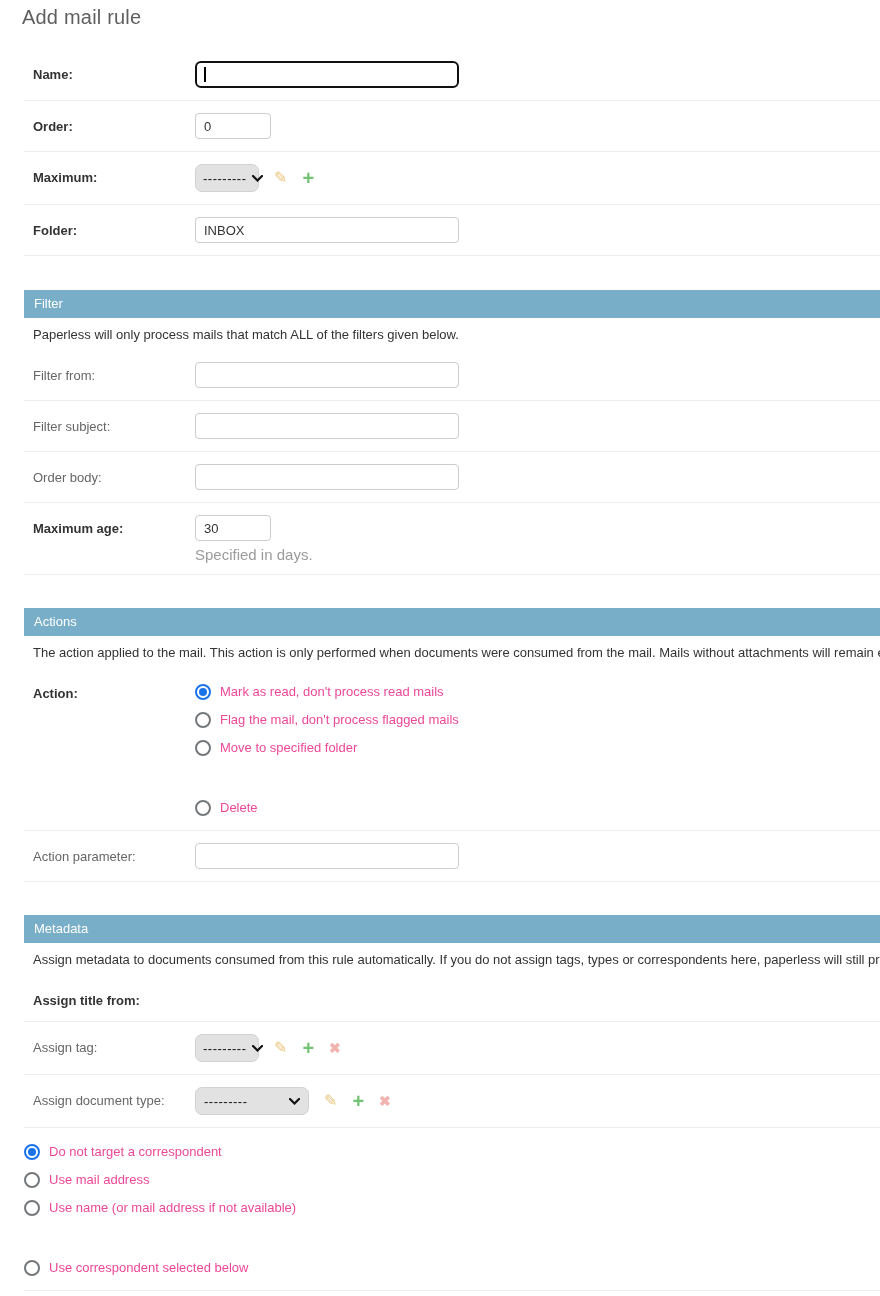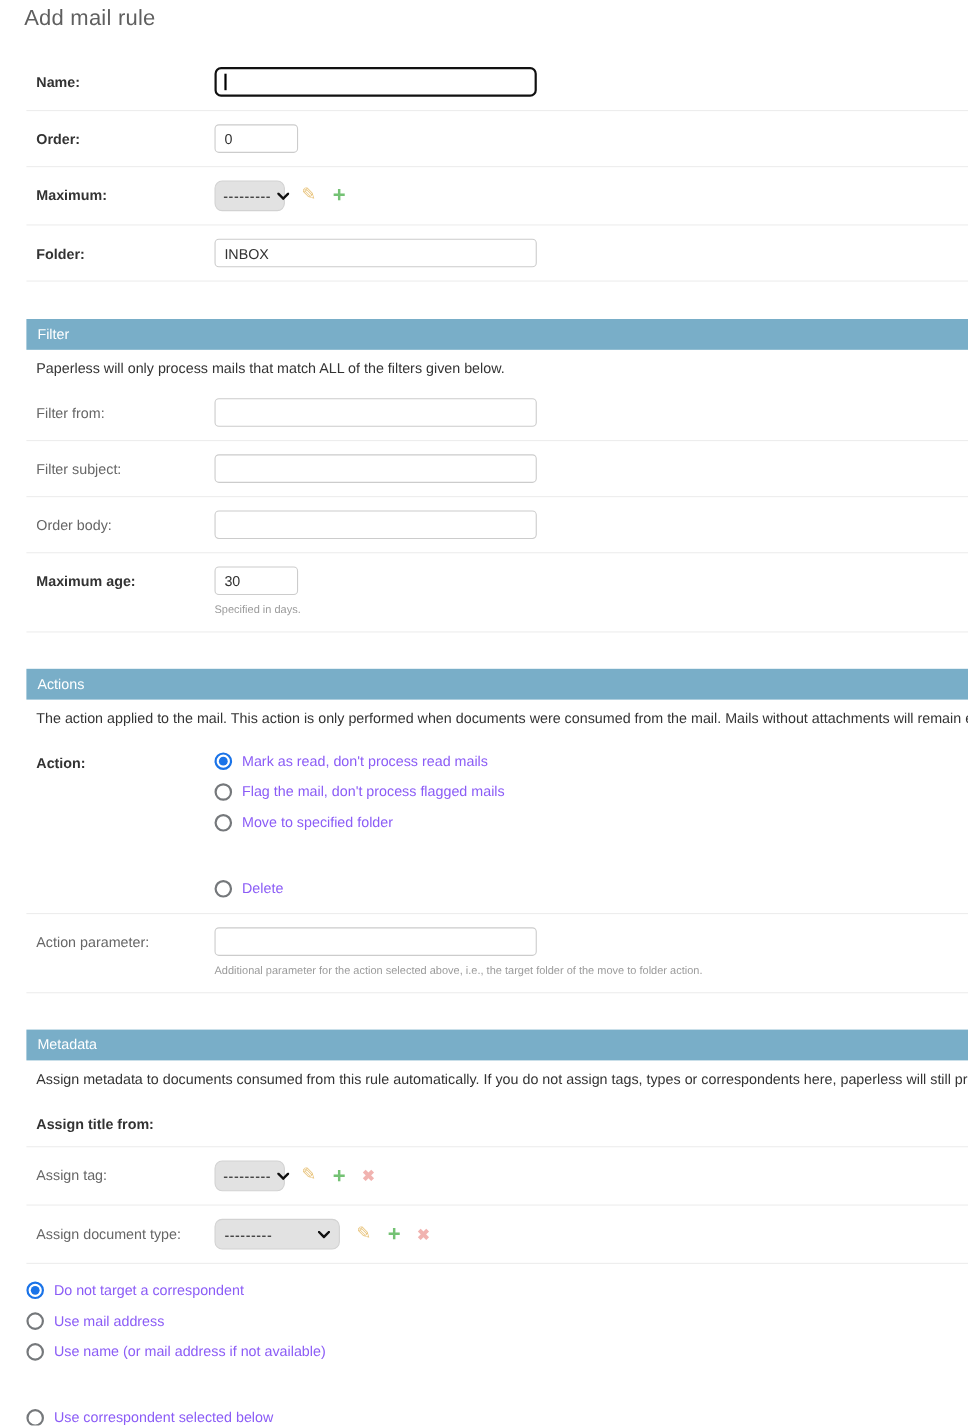--- a/index.html
+++ b/index.html
@@ -27,21 +27,21 @@
   }
   .flabel {
     flex:0 0 171px; width:171px; box-sizing:border-box;
     padding:6px 10px 0 9px; color:#666; line-height:16px;
   }
   .flabel.bold { font-weight:bold; color:#333; }
   .fcontrol { display:flex; flex-direction:column; }
   .control-inline { display:flex; align-items:center; }
 
   .text-input {
-    width:293px; height:26px; box-sizing:border-box;
+    width:264px; height:26px; box-sizing:border-box;
     border:1px solid #ccc; border-radius:4px; padding:0 8px;
     font-family:"Liberation Sans", sans-serif; font-size:13px; color:#333;
     background:#fff; outline:none;
   }
   .text-input.small { width:76px; }
   .input-wrap { position:relative; display:inline-block; }
   .input-wrap .text-input.focused { border:2px solid #111; border-radius:6px; height:27px; }
   .caret { position:absolute; left:9px; top:6px; width:1.5px; height:15px; background:#000; }
 
   .sel {
@@ -66,23 +66,23 @@
   .radio-option:last-child { margin-bottom:2px;margin-top:44px; }
   .radio {
     flex:0 0 16px; width:16px; height:16px; box-sizing:border-box;
     border:2px solid #75787b; border-radius:50%; margin-right:9px; background:#fff;
   }
   .radio.checked { border-color:#1a73e8; position:relative; }
   .radio.checked::after {
     content:""; position:absolute; left:2px; top:2px; right:2px; bottom:2px;
     border-radius:50%; background:#1a73e8;
   }
-  .radio-label { color:#8b5cf6; line-height:16px; }
-
-  .help { color:#9b9b9b; font-size:10px; margin-top:7px; line-height:14px; white-space:nowrap; }
+  .radio-label { color:#ec4899; line-height:16px; }
+
+  .help { color:#9b9b9b; font-size:15px; margin-top:7px; line-height:14px; white-space:nowrap; }
 </style>
 </head>
 <body>
 
 <div class="canvas">
 
   <h1 class="page-title">Add mail rule</h1>
 
   <div class="module first">
 
@@ -183,21 +183,20 @@
           <span class="radio"></span>
           <span class="radio-label">Delete</span>
         </label>
       </div>
     </div>
 
     <div class="frow">
       <div class="flabel">Action parameter:</div>
       <div class="fcontrol">
         <input type="text" class="text-input" value="" style="">
-        <div class="help">Additional parameter for the action selected above, i.e., the target folder of the move to folder action.</div>
       </div>
     </div>
   </div>
 
   <div class="module">
     <div class="section-header">Metadata</div>
     <div class="description">Assign metadata to documents consumed from this rule automatically. If you do not assign tags, types or correspondents here, paperless will still process all matching rules that you have defined.</div>
 
     <div class="frow">
       <div class="flabel bold">Assign title from:</div>

